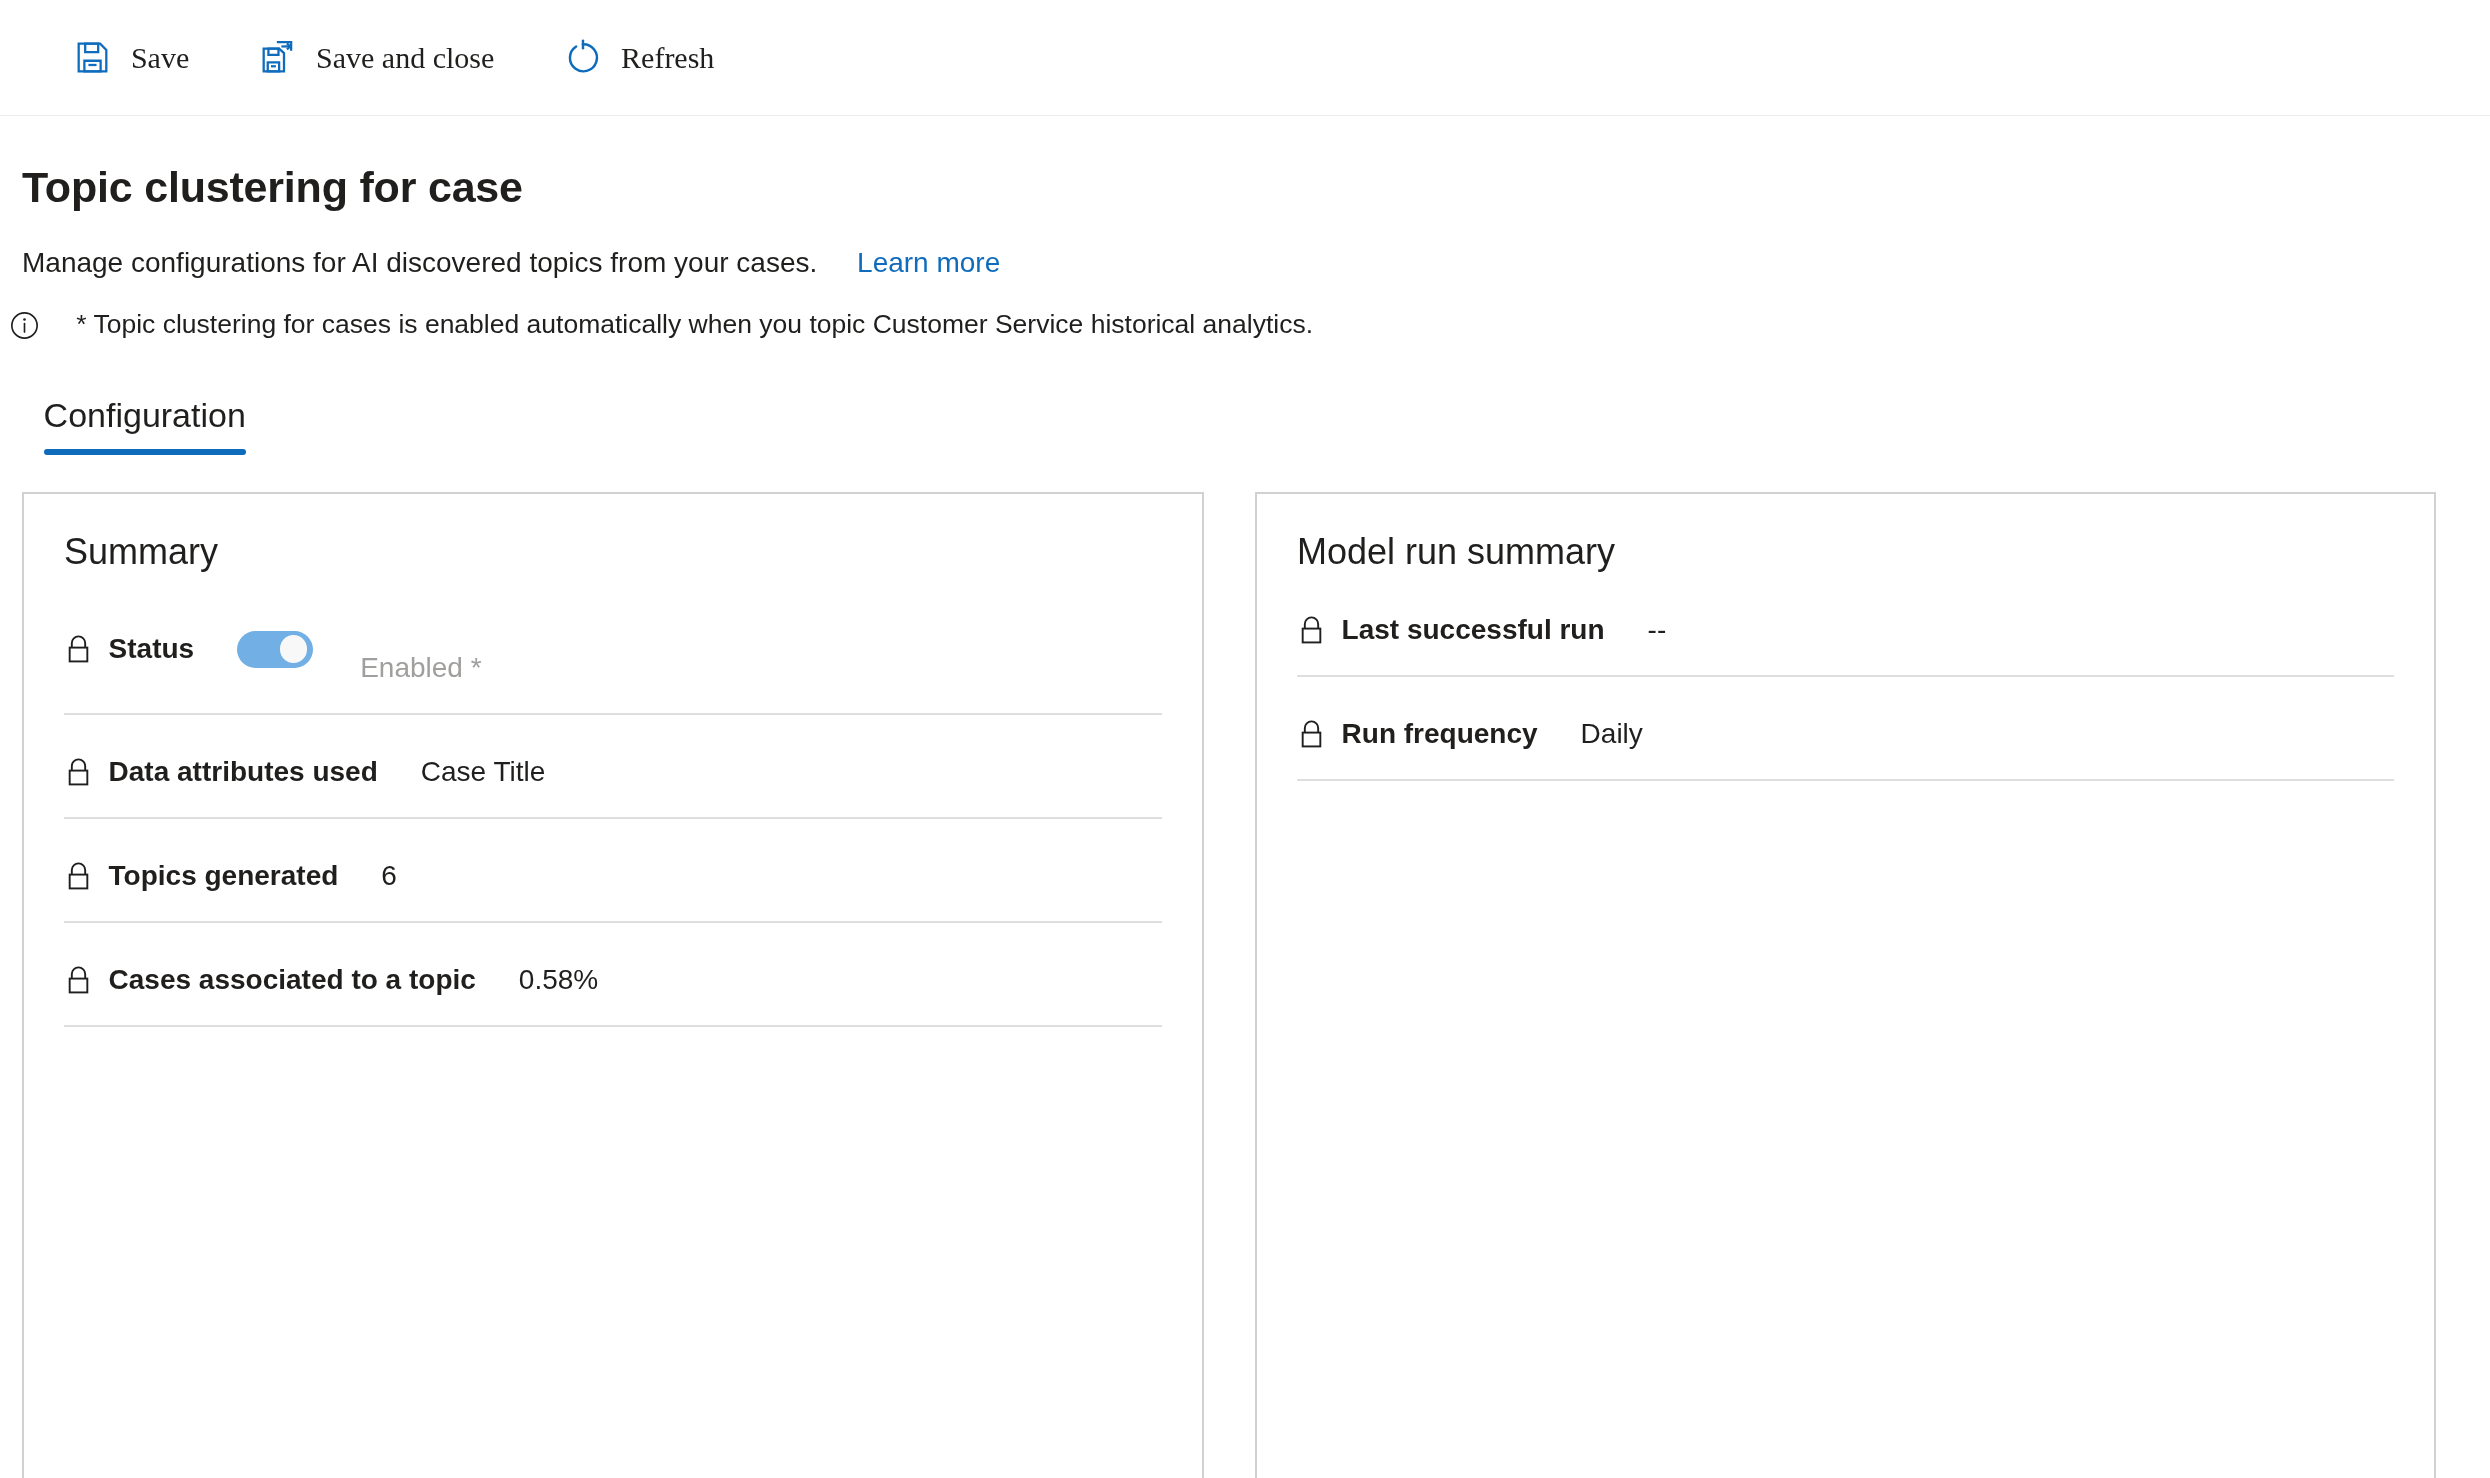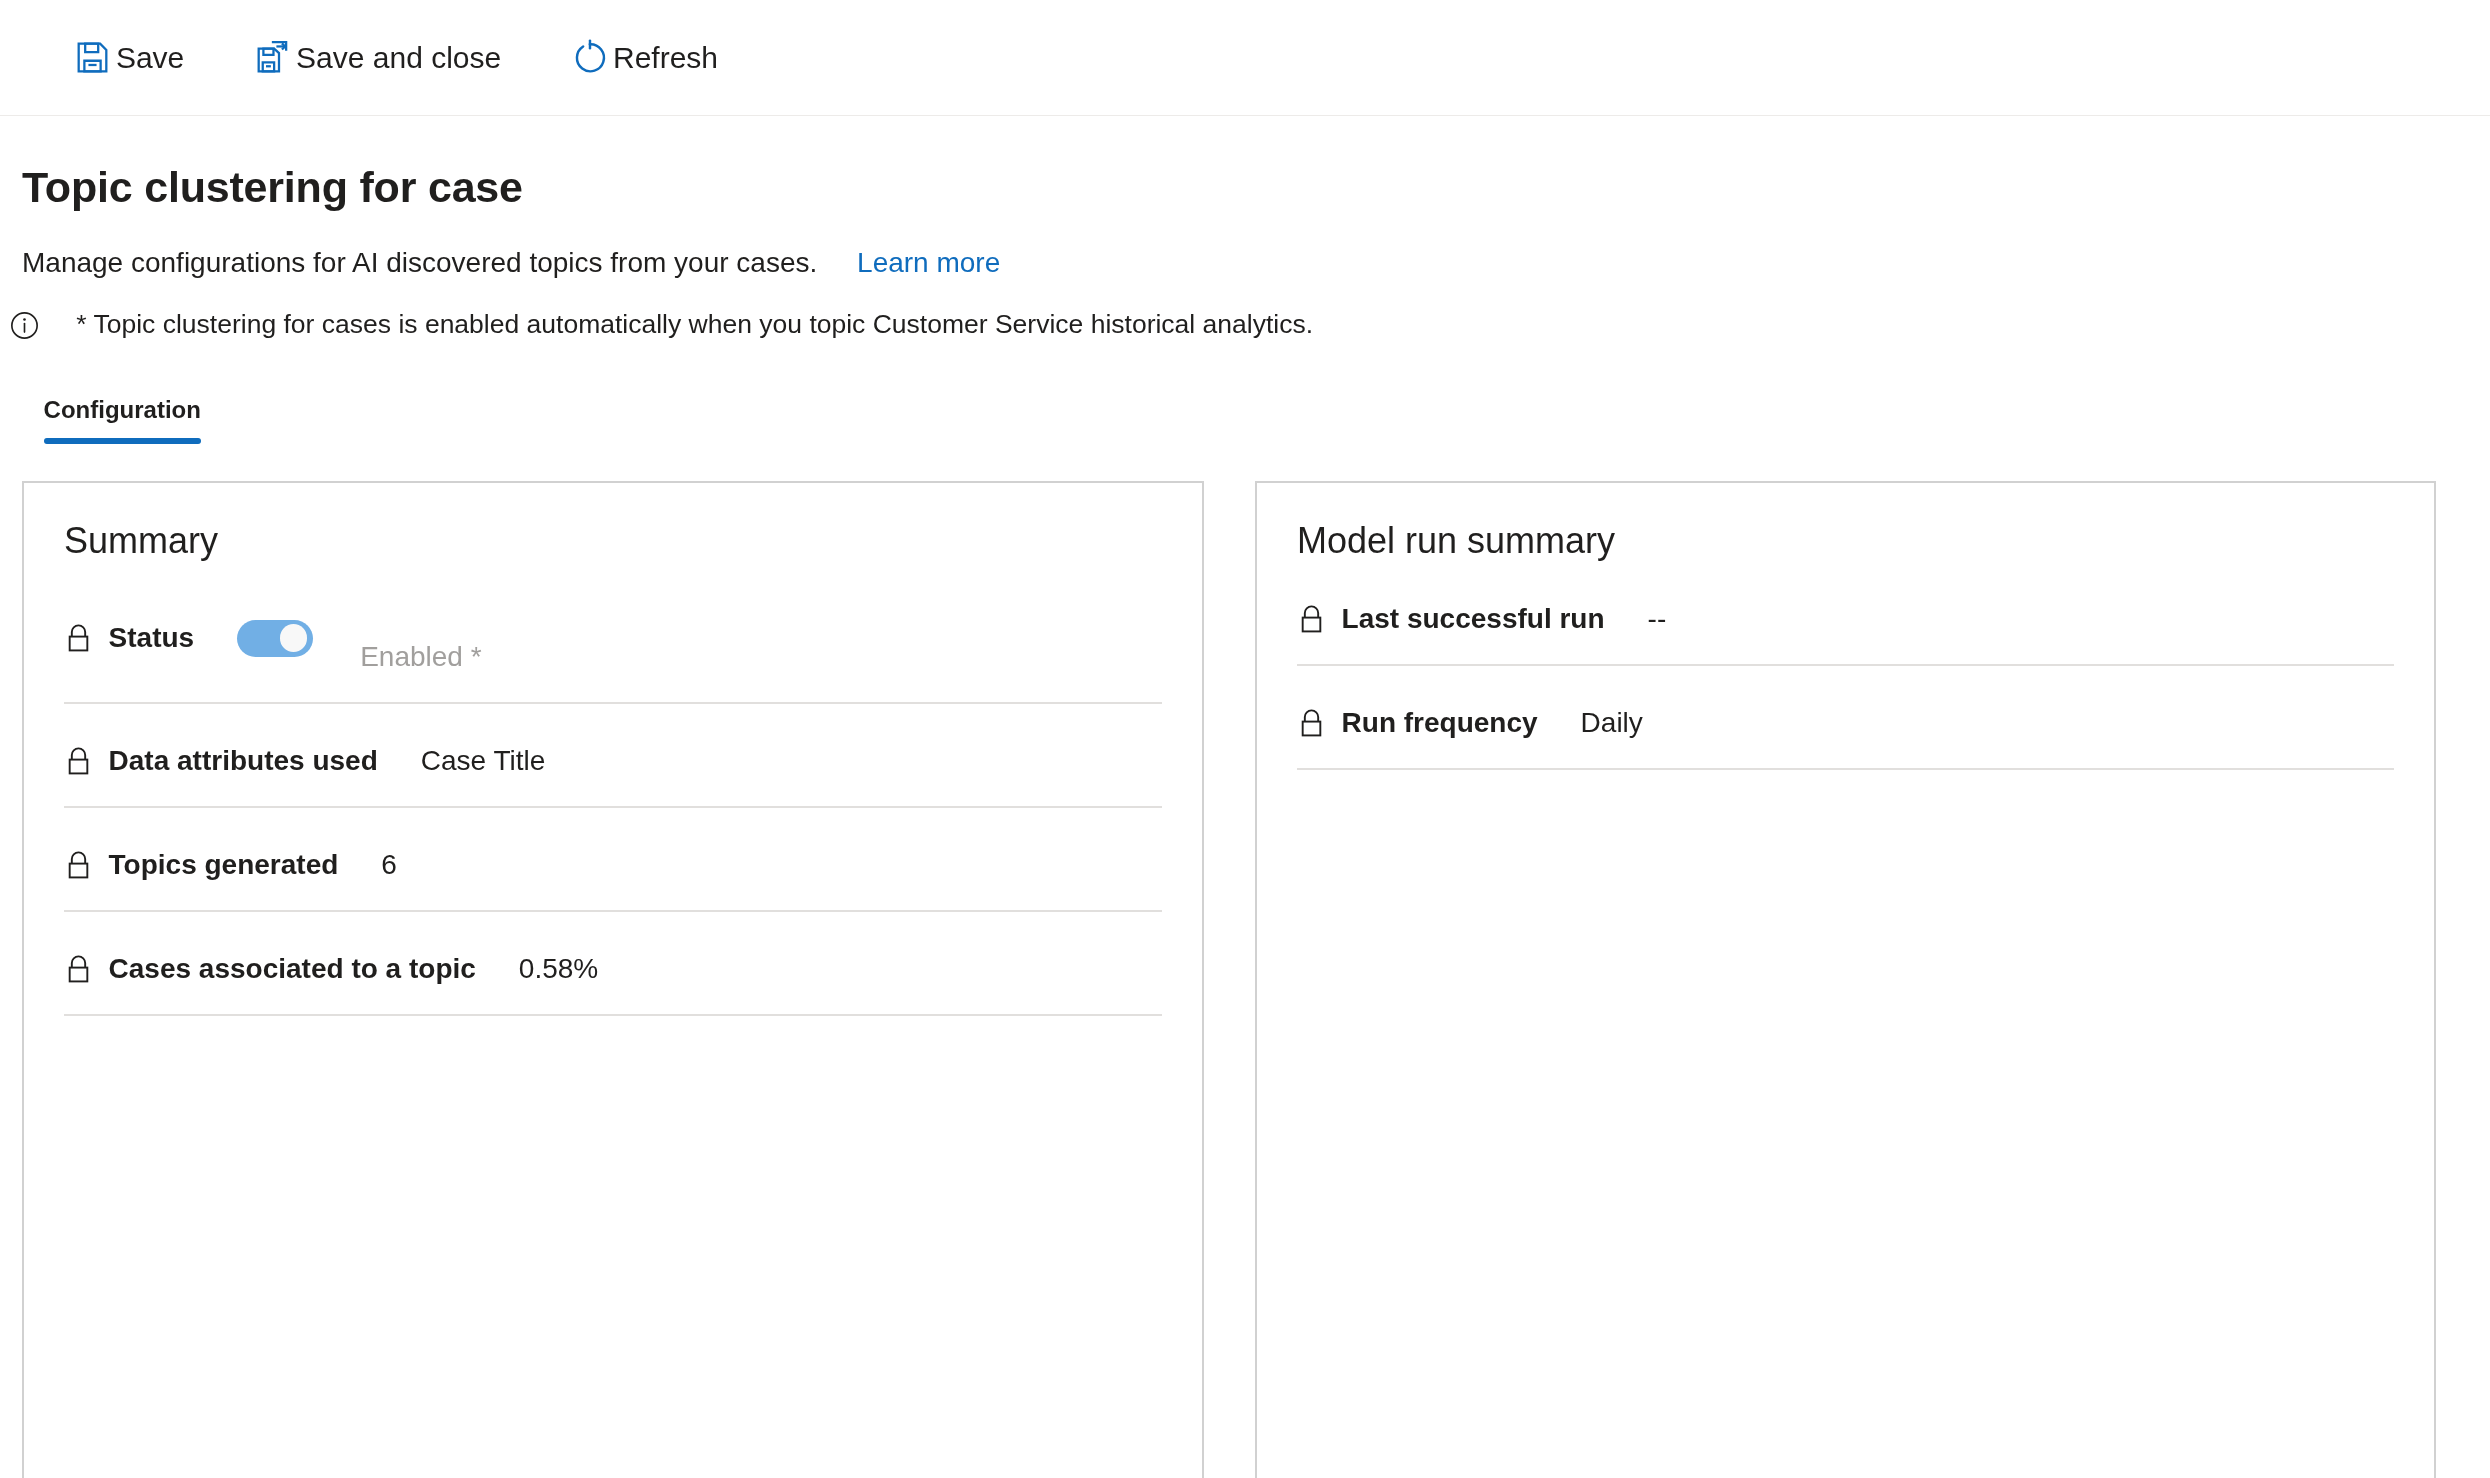--- a/index.html
+++ b/index.html
@@ -22,28 +22,28 @@
     border-bottom: 1px solid #edebe9;
     display: flex;
     align-items: center;
     padding-left: 69px;
     box-sizing: border-box;
     background: #ffffff;
   }
   .cmd-btn {
     display: flex;
     align-items: center;
-    gap: 4px;
+    gap: 19px;
     margin-right: 61px;
     cursor: pointer;
     user-select: none;
     background: none;
     border: none;
     padding: 5.9px 3.9px;
-    font-family: Liberation Sans, sans-serif;
+    font-family: Liberation Serif, serif;
   }
   .cmd-icon {
     width: 39px;
     height: 39px;
     display: block;
     flex: 0 0 auto;
   }
   .cmd-label {
     font-size: 30px;
     color: #201f1e;
@@ -95,27 +95,26 @@
   }
 
   
   .tab-strip {
     margin-top: 49px;
     display: flex;
     border-bottom: none;
     position: relative;
   }
   .tab {
-    font-size: 24px;
+    font-size: 34px;
     color: #201f1e;
     padding: 5.9px 25.5px 19.6px 21.6px;
     position: relative;
     cursor: pointer;
     white-space: nowrap;
-    font-weight: bold;
   }
   .tab.active::after {
     content: "";
     position: absolute;
     left: 21.6px;
     right: 25.5px;
     bottom: 0;
     height: 5.9px;
     background: #0f6cbd;
     border-radius: 2.9px;

